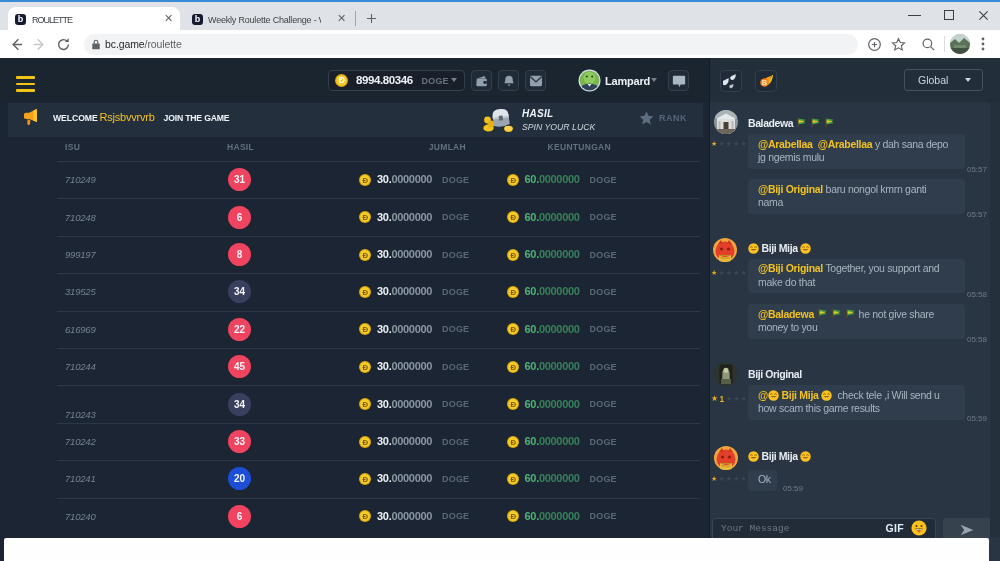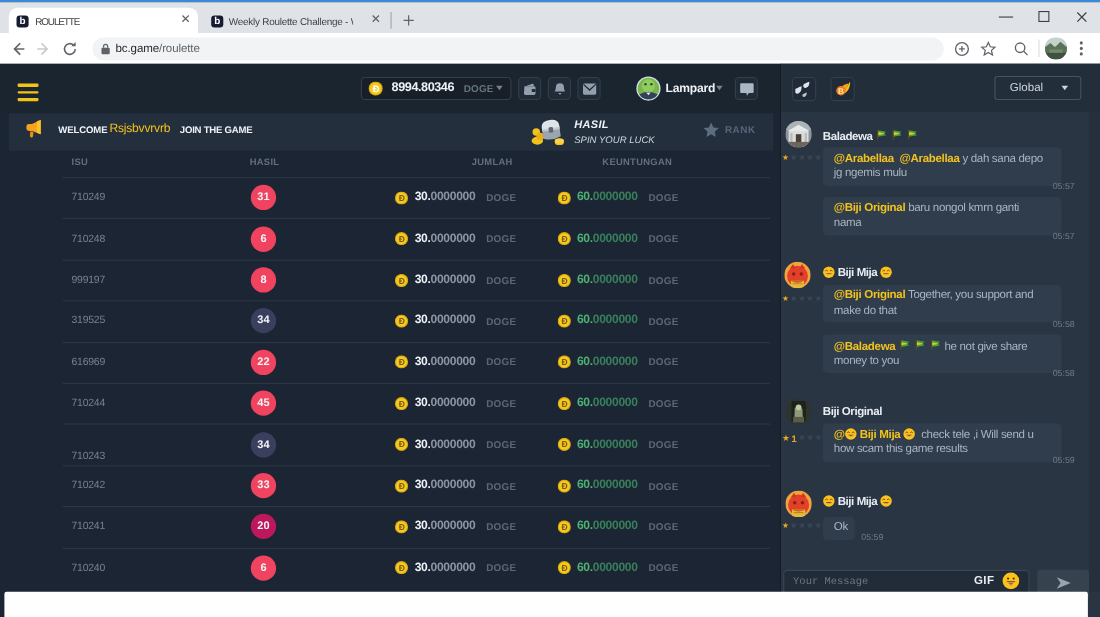--- a/index.html
+++ b/index.html
@@ -15,31 +15,31 @@
 #chatpanel { left:710px; top:58px; width:290px; height:503px; background:#2a3544; }
 #chathead { left:710px; top:58px; width:290px; height:44px; background:#232e3b; }
 #announce { left:8px; top:102.5px; width:694.5px; height:34px; background:#242f3d; }
 .hbar { width:19px; height:2.6px; background:#f3c318; border-radius:1px; }
 #balpill { left:328px; top:70px; width:137px; height:20.5px; border:1px solid #333f4d; background:#181f29; border-radius:4px; }
 .icobtn { width:21px; height:21px; border:1px solid #333f4d; border-radius:4px; background:#202b37; }
 .hdrw { color:#eef2f6; font-size:11px; font-weight:bold; letter-spacing:-0.2px; }
 .caret { width:0; height:0; border-left:3.5px solid transparent; border-right:3.5px solid transparent; border-top:4.5px solid #76828f; }
 .th { font-size:8.5px; font-weight:bold; color:#62707f; letter-spacing:0.3px; }
 .rowsep { left:57px; width:643px; height:1px; background:#2d3845; }
-.isu { left:65px; font-size:9.5px; letter-spacing:-0.2px; color:#76828f; }
+.isu { left:65px; font-size:9.5px; letter-spacing:-0.2px; color:#76828f;font-style:italic; }
 .circ { width:23px; height:23px; border-radius:50%; color:#f2f5f8; font-size:10px; font-weight:bold; text-align:center; line-height:23px; }
 .amt { font-size:11px; font-weight:bold; color:#eef2f6; letter-spacing:-0.3px; }
 .dimw { color:#8b96a3; }
 .grn { color:#4db375; }
 .dimg { color:#37805a; }
 .doge { font-size:9px; color:#5a6875; font-weight:bold; letter-spacing:0.2px; }
 .chname { font-size:10.5px; font-weight:bold; color:#e7edf3; letter-spacing:-0.4px; }
 .bubble { left:748px; background:#303d4d; border-radius:4px; width:217px; font-size:10.5px; line-height:13.5px; color:#a9b4c0; padding:3.5px 10px; letter-spacing:-0.3px; white-space:nowrap; overflow:hidden; }
 .mention { color:#f2c21d; font-weight:bold; }
-.tstamp { font-size:8px; color:#6f7b88; width:30px; text-align:left; }
+.tstamp { font-size:8px; color:#6f7b88; width:30px; text-align:right; }
 #msginput { left:712px; top:517.5px; width:224px; height:26px; background:#222c38; border:1px solid #394553; border-radius:4px; }
 #whitebox { left:4px; top:538px; width:985px; height:23px; background:#fefefe; border-radius:2px 2px 0 0; }
 </style></head><body>
 
 <div class="abs" id="blueline"></div>
 <div class="abs" id="tabstrip"></div>
 <div class="abs" id="activetab"></div>
 <div class="abs favicon" style="left:15px;top:13.5px">b</div>
 <div class="abs tabtitle" style="left:32px;top:14.5px;letter-spacing:-1px">ROULETTE</div>
 <div class="abs tabx" style="left:164px;top:13px">✕</div>
@@ -329,21 +329,21 @@
 <div class="abs doge" style="left:442px;top:436.5px">DOGE</div>
 <svg class="abs" style="left:506.5px;top:435.5px" width="12" height="12" viewBox="0 0 20 20">
 <circle cx="10" cy="10" r="10" fill="#d9a90e"></circle>
     <circle cx="10" cy="10" r="8.2" fill="#f6ca26"></circle>
 <text x="10.5" y="14.6" font-size="13" font-weight="bold" fill="#7a5c07" text-anchor="middle" font-family="Liberation Sans">Ð</text>
   </svg>
 <div class="abs amt grn" style="left:524.5px;top:435.0px">60.<span class="dimg">0000000</span></div>
 <div class="abs doge" style="left:589.5px;top:436.5px">DOGE</div>
 <div class="abs rowsep" style="top:460.2px"></div>
 <div class="abs isu" style="top:473.4px">710241</div>
-<div class="abs circ" style="left:228px;top:467.4px;background:#be185d">20</div>
+<div class="abs circ" style="left:228px;top:467.4px;background:#1d4ed8">20</div>
 <svg class="abs" style="left:358.5px;top:472.9px" width="12" height="12" viewBox="0 0 20 20">
 <circle cx="10" cy="10" r="10" fill="#d9a90e"></circle>
     <circle cx="10" cy="10" r="8.2" fill="#f6ca26"></circle>
 <text x="10.5" y="14.6" font-size="13" font-weight="bold" fill="#7a5c07" text-anchor="middle" font-family="Liberation Sans">Ð</text>
   </svg>
 <div class="abs amt" style="left:377px;top:472.4px">30.<span class="dimw">0000000</span></div>
 <div class="abs doge" style="left:442px;top:473.9px">DOGE</div>
 <svg class="abs" style="left:506.5px;top:472.9px" width="12" height="12" viewBox="0 0 20 20">
 <circle cx="10" cy="10" r="10" fill="#d9a90e"></circle>
     <circle cx="10" cy="10" r="8.2" fill="#f6ca26"></circle>

